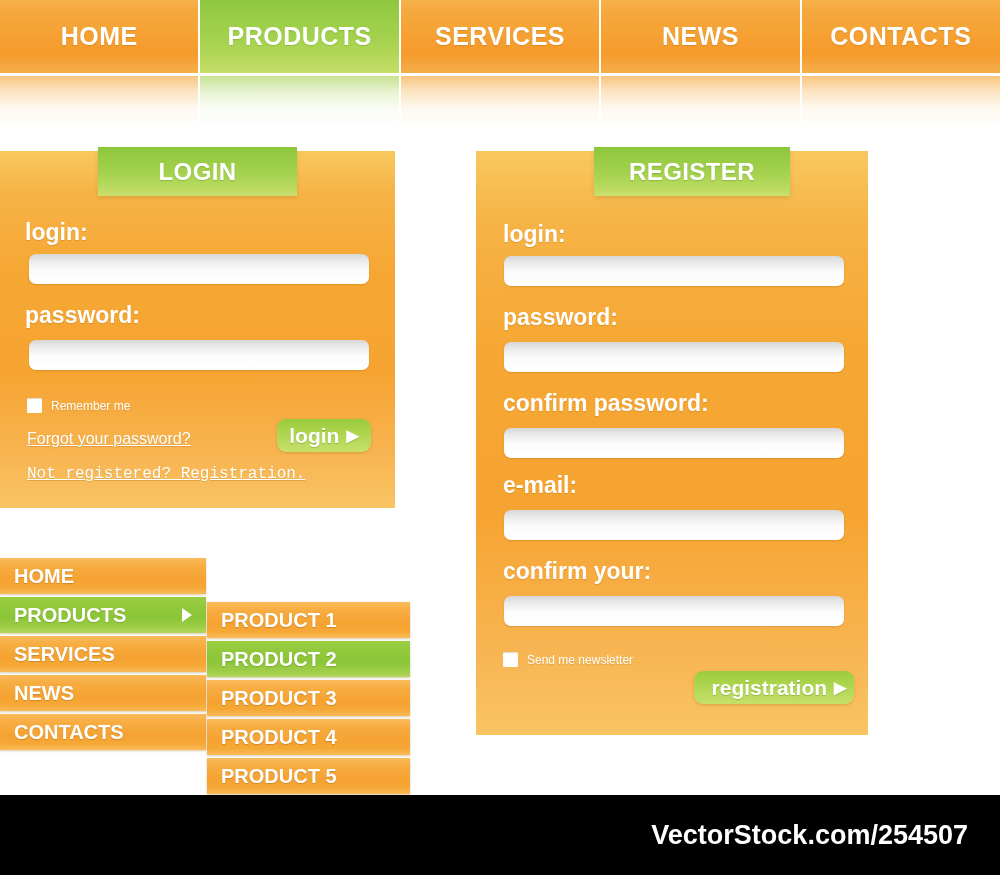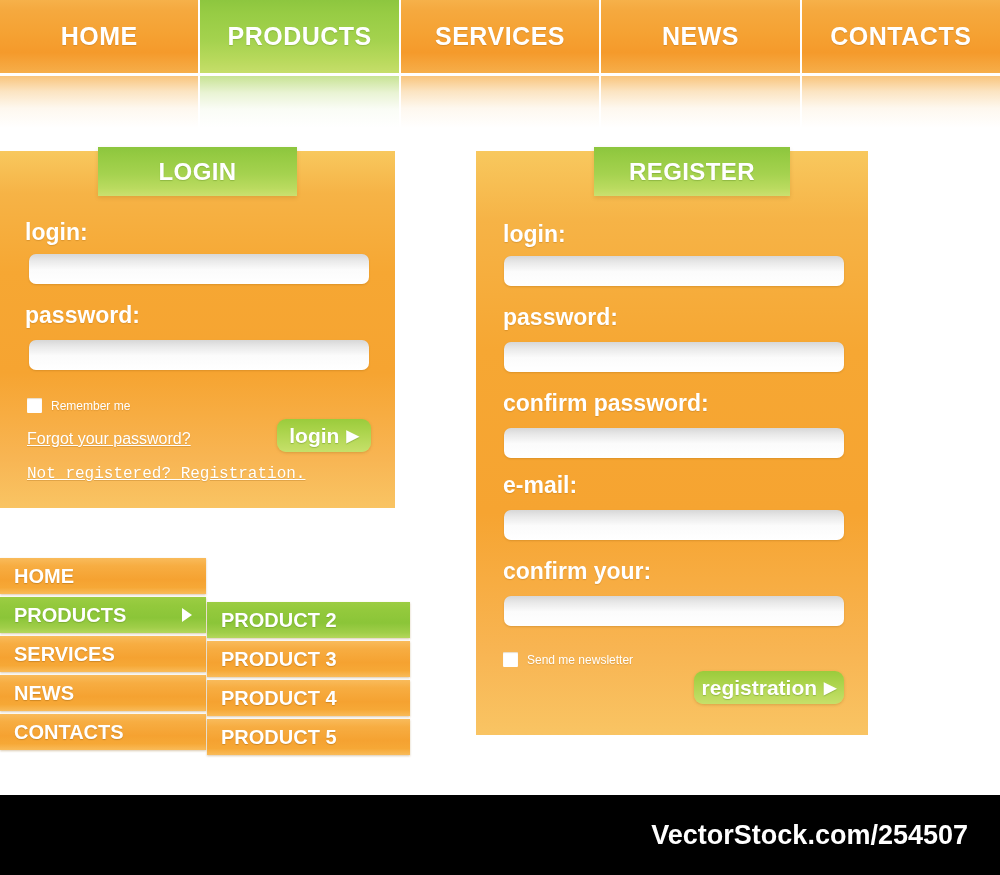--- a/index.html
+++ b/index.html
@@ -207,21 +207,21 @@
 <div class="field-label" style="left:503px;top:390px;">confirm password:</div>
 <input class="tbox" type="password" style="left: 504px; top: 428px; width: 340px;" value="">
 <div class="field-label" style="left:503px;top:472px;">e-mail:</div>
 <input class="tbox" style="left: 504px; top: 510px; width: 340px;" value="">
 <div class="field-label" style="left:503px;top:558px;">confirm your:</div>
 <input class="tbox" style="left: 504px; top: 596px; width: 340px;" value="">
 <div class="cbrow" style="left:503px;top:652px;">
   <span class="cbox"></span>
   <span class="cblabel">Send me newsletter</span>
 </div>
-<div class="gbtn" style="left:694px;top:671px;width:150px;height:33px;">
+<div class="gbtn" style="left:694px;top:671px;width:150px;height:33px;padding-left:10px;">
   <span>registration</span>
   <span class="tri">▶</span>
 </div>
 
 <div id="sidemenu">
   <div class="sideitem">
     <span class="lbl">HOME</span>
   </div>
   <div class="sideitem active">
     <span class="lbl">PRODUCTS</span>
@@ -232,20 +232,23 @@
   </div>
   <div class="sideitem">
     <span class="lbl">NEWS</span>
   </div>
   <div class="sideitem">
     <span class="lbl">CONTACTS</span>
   </div>
 </div>
 
 <div id="submenu">
+  <div class="subitem">
+    <span class="lbl">PRODUCT 1</span>
+  </div>
   <div class="subitem active">
     <span class="lbl">PRODUCT 2</span>
   </div>
   <div class="subitem">
     <span class="lbl">PRODUCT 3</span>
   </div>
   <div class="subitem">
     <span class="lbl">PRODUCT 4</span>
   </div>
   <div class="subitem">

